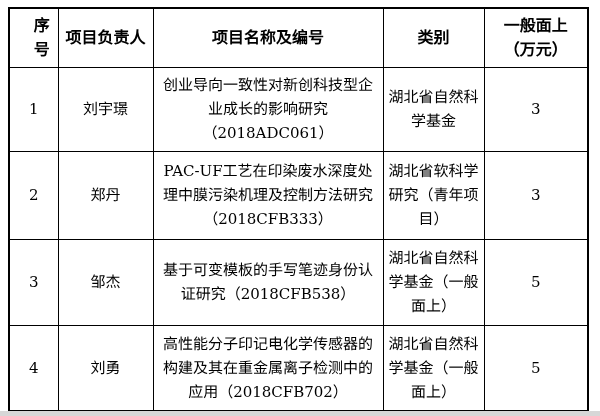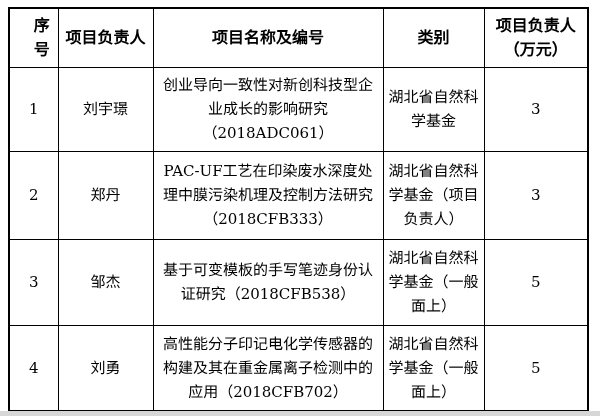--- a/index.html
+++ b/index.html
@@ -84,36 +84,36 @@
       <col class="c-fund">
     </colgroup>
     <thead>
       <tr class="hdr">
         <th class="col-no">
           <span class="stack">序号</span>
         </th>
         <th>项目负责人</th>
         <th>项目名称及编号</th>
         <th>类别</th>
-        <th>项目负责人（万元）</th>
+        <th>一般面上（万元）</th>
       </tr>
     </thead>
     <tbody>
       <tr class="row-1">
         <td>1</td>
         <td>刘宇璟</td>
         <td>创业导向一致性对新创科技型企业成长的影响研究（2018ADC061）</td>
         <td>湖北省自然科学基金</td>
         <td>3</td>
       </tr>
       <tr class="row-2">
         <td>2</td>
         <td>郑丹</td>
         <td>PAC-UF工艺在印染废水深度处理中膜污染机理及控制方法研究（2018CFB333）</td>
-        <td>湖北省自然科学基金（项目负责人）</td>
+        <td>湖北省软科学研究（青年项目）</td>
         <td>3</td>
       </tr>
       <tr class="row-3">
         <td>3</td>
         <td>邹杰</td>
         <td>基于可变模板的手写笔迹身份认证研究（2018CFB538）</td>
         <td>湖北省自然科学基金（一般面上）</td>
         <td>5</td>
       </tr>
       <tr class="row-4">

